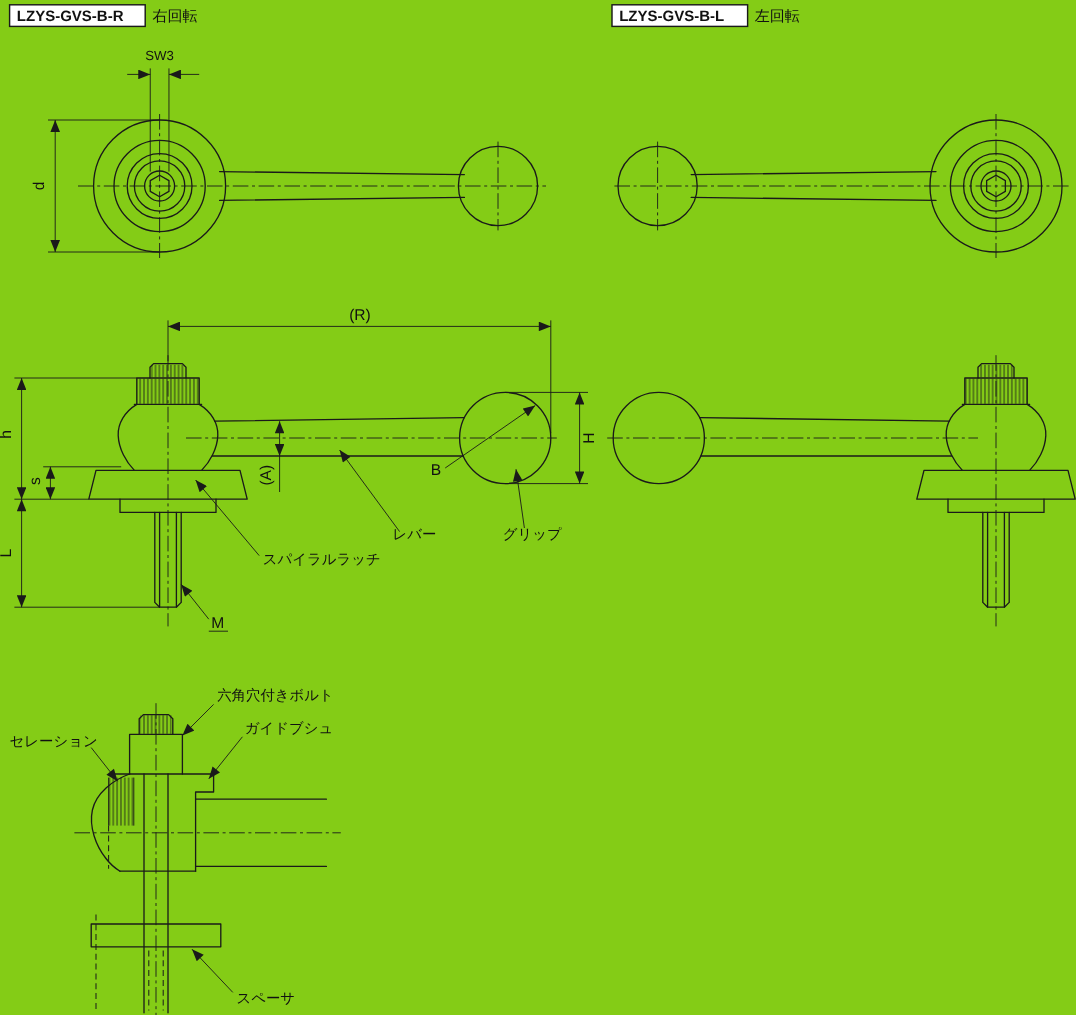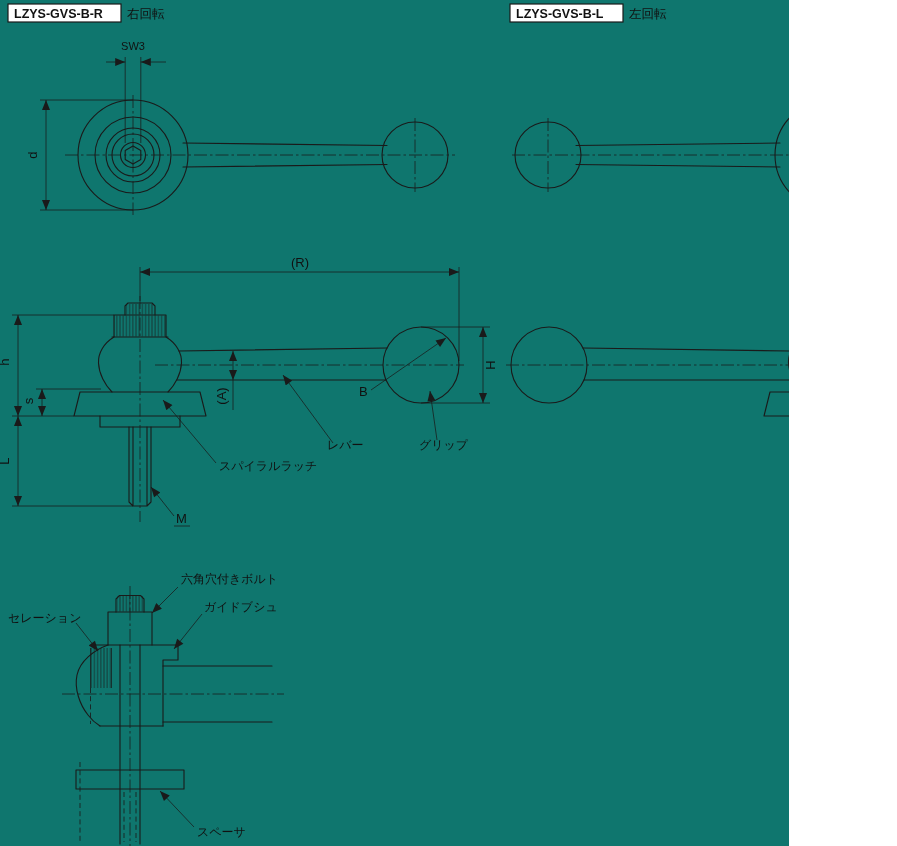--- a/index.html
+++ b/index.html
@@ -1,17 +1,17 @@
 <!DOCTYPE html>
 <html><head>
 <meta charset="utf-8">
 <style>
   html,body { margin:0; padding:0; background:#fff; }
   .canvas {
-    position:relative; width:789px; height:846px; background:#0f766e;
+    position:relative; width:897px; height:846px; background:#84cc16;
     font-family:"Liberation Sans","DejaVu Sans",sans-serif;
     overflow:hidden;
   }
   svg { display:block; }
   svg text { font-family:"Liberation Sans","DejaVu Sans",sans-serif; fill:#111; }
   .ln   { fill:none; stroke:#1a1a1a; stroke-width:1.1; stroke-linecap:round; stroke-linejoin:round; }
   .thin { fill:none; stroke:#1a1a1a; stroke-width:0.75; }
   .cl   { fill:none; stroke:#1a1a1a; stroke-width:0.75; stroke-dasharray:13 3 2.5 3; }
   .dash { fill:none; stroke:#1a1a1a; stroke-width:0.85; stroke-dasharray:5 3.2; }
   .dim  { fill:none; stroke:#1a1a1a; stroke-width:0.75; }

